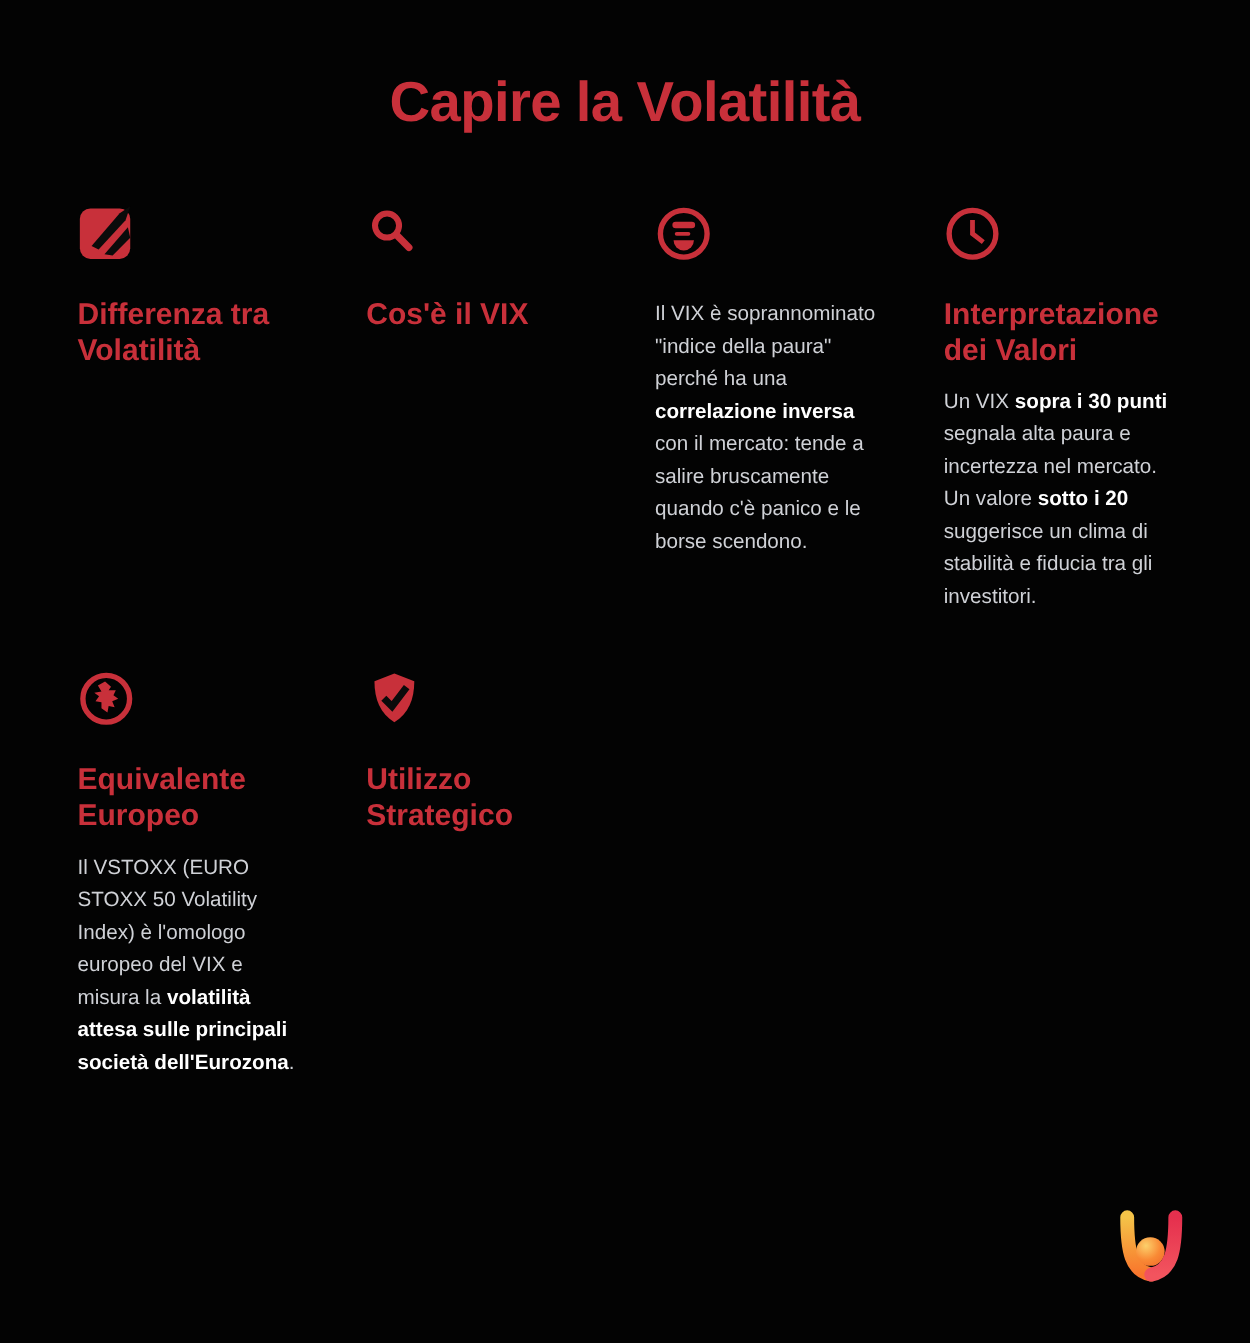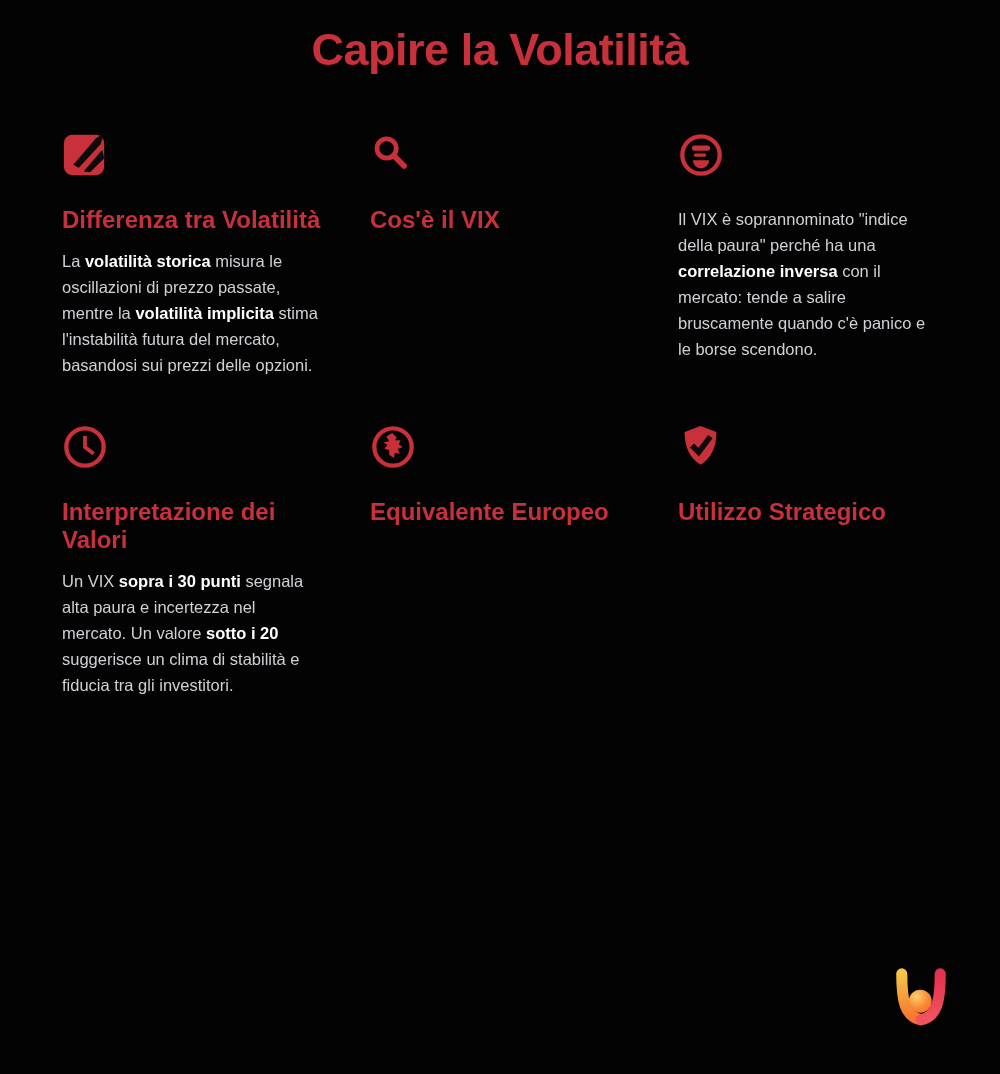--- a/index.html
+++ b/index.html
@@ -4,40 +4,40 @@
 <style>
   html,body { margin:0; padding:0; }
   body {
     width:1000px; height:1074px;
     background:#030303;
     font-family:"Liberation Sans", sans-serif;
     position:relative;
     overflow:hidden;
     -webkit-font-smoothing:antialiased;
   }
-  .header { padding-top:24px; text-align:center; }
+  .header { padding-top:56px; text-align:center; }
   .page-title {
     margin:0;
     font-size:45px;
     font-weight:800;
     letter-spacing:-0.5px;
     color:#C8303A;
     line-height:1.15;
   }
   .page-subtitle {
     margin:14px auto 0;
     max-width:680px;
     font-size:18px;
     line-height:27px;
     color:#D2D4D8;
     font-weight:400;
   }
   .grid {
     display:grid;
-    grid-template-columns:1fr 1fr 1fr;
+    grid-template-columns:1fr 1fr 1fr 1fr;
     column-gap:48px;
     row-gap:46px;
     padding:0 62px;
     margin-top:56px;
     align-items:start;
   }
   .card {}
   .icon-box {
     height:46px;
     margin-bottom:28px;
@@ -77,21 +77,20 @@
 
   <section class="card">
     <div class="icon-box">
       <svg width="45" height="45" viewBox="0 0 48 48" aria-hidden="true">
         <rect x="2" y="3" width="43" height="43" rx="9" fill="#C8303A"></rect>
         <polygon points="12,35 36,7 45,1 41,13 18,38" fill="#0b0b0b"></polygon>
         <polygon points="23,42 43,19 45,28 30,43" fill="#0b0b0b"></polygon>
       </svg>
     </div>
     <h2 class="section-title">Differenza tra Volatilità</h2>
-    <p class="section-body"><span>La </span><strong>volatilità storica</strong><span> misura le oscillazioni di prezzo passate, mentre la </span><strong>volatilità implicita</strong><span> stima l'instabilità futura del mercato, basandosi sui prezzi delle opzioni.</span></p>
   </section>
 
   <section class="card">
     <div class="icon-box">
       <svg width="42" height="42" viewBox="0 0 48 48" aria-hidden="true" fill="none">
         <circle cx="19" cy="16.5" r="11" stroke="#C8303A" stroke-width="5.5"></circle>
         <line x1="27.5" y1="25" x2="39" y2="36.5" stroke="#C8303A" stroke-width="6.5" stroke-linecap="round"></line>
       </svg>
     </div>
     <h2 class="section-title">Cos'è il VIX</h2>
@@ -121,20 +120,21 @@
   </section>
 
   <section class="card">
     <div class="icon-box">
       <svg width="46" height="46" viewBox="0 0 48 48" aria-hidden="true" fill="none">
         <circle cx="24" cy="24" r="19.5" stroke="#C8303A" stroke-width="4.5"></circle>
         <polygon points="23,9.5 28,14 26,17 32,17 30,21 34,24 29,26 31,31 26,30 25,35.5 20,32 20,27 15,26 18,22 14,19 20,18 17,13" fill="#C8303A"></polygon>
       </svg>
     </div>
     <h2 class="section-title">Equivalente Europeo</h2>
+    <p class="section-body"><span>Il VSTOXX (EURO STOXX 50 Volatility Index) è l'omologo europeo del VIX e misura la </span><strong>volatilità attesa sulle principali società dell'Eurozona</strong><span>.</span></p>
   </section>
 
   <section class="card">
     <div class="icon-box">
       <svg width="45" height="47" viewBox="0 0 48 50" aria-hidden="true">
         <path d="M24 3 L41 9.5 C41 25 36 37 24 44.5 C12 37 7 25 7 9.5 Z" fill="#C8303A"></path>
         <path d="M15 24 L22 31 L34.5 14.5" stroke="#0b0b0b" stroke-width="6" fill="none" stroke-linecap="butt"></path>
       </svg>
     </div>
     <h2 class="section-title">Utilizzo Strategico</h2>

